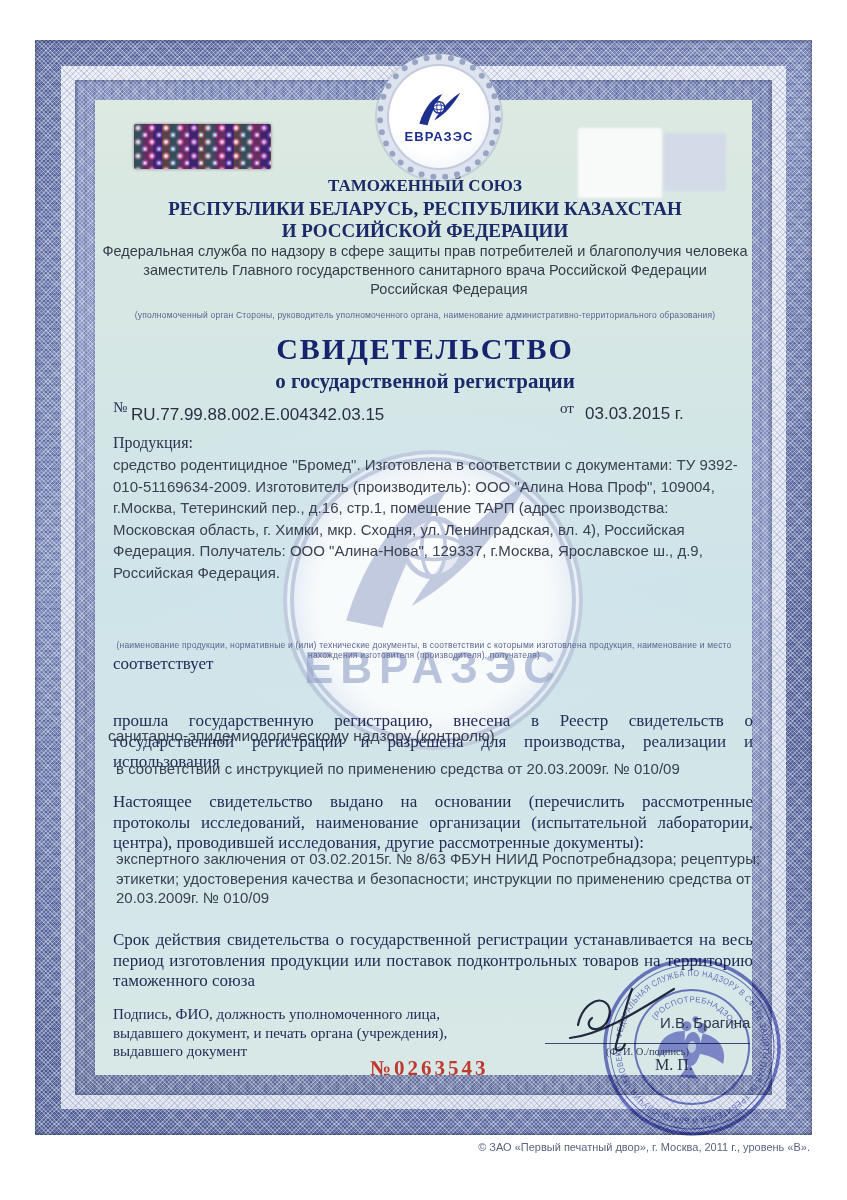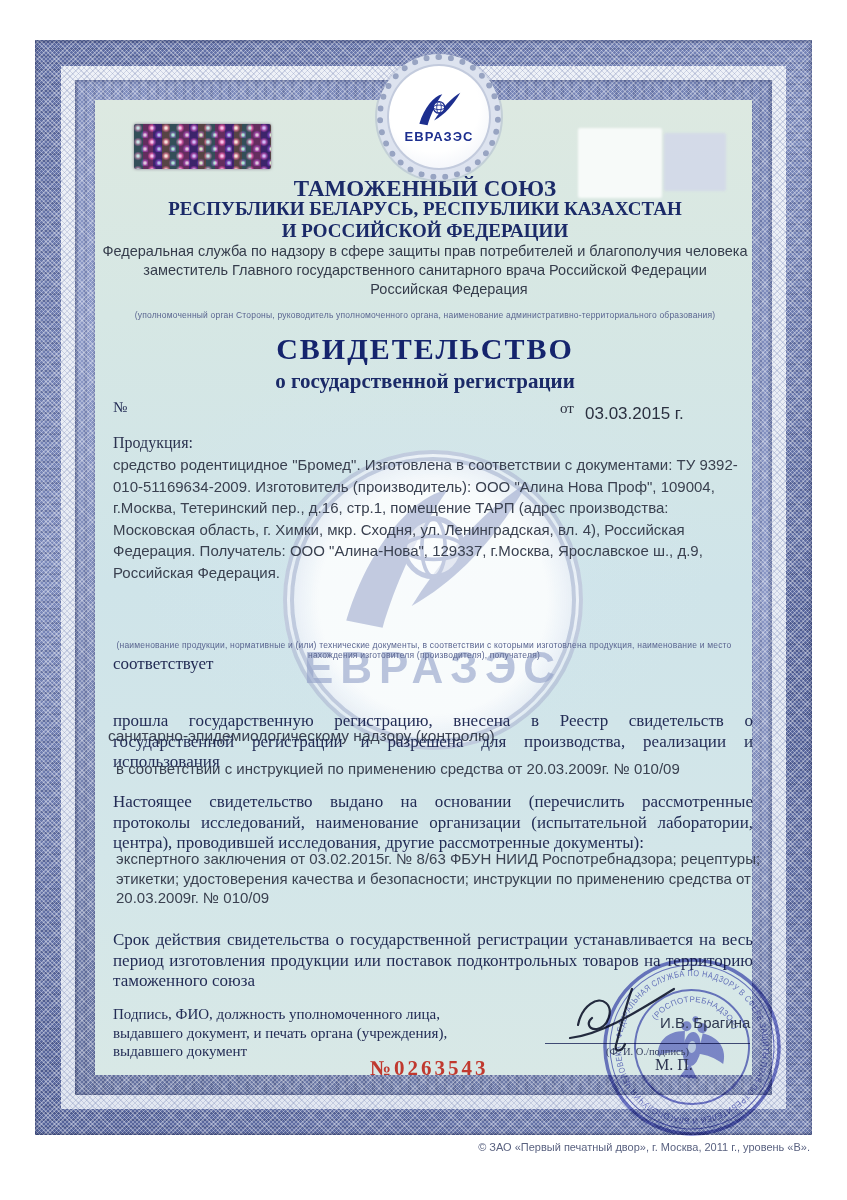--- a/index.html
+++ b/index.html
@@ -114,34 +114,35 @@
         <path d="M6 40 C 12 20 24 6 34 4 C 28 12 20 28 16 42 Z" fill="#1d2f8f"></path>
         <path d="M56 2 C 48 16 38 28 24 36 C 34 20 46 8 56 2 Z" fill="#1d2f8f"></path>
         <circle cx="30" cy="20" r="7" fill="#ffffff" stroke="#1d2f8f" stroke-width="1.6"></circle>
         <ellipse cx="30" cy="20" rx="7" ry="2.8" fill="none" stroke="#1d2f8f" stroke-width="1.1"></ellipse>
         <ellipse cx="30" cy="20" rx="2.8" ry="7" fill="none" stroke="#1d2f8f" stroke-width="1.1"></ellipse>
       </svg>
       <div class="medallion-label">ЕВРАЗЭС</div>
     </div>
   </div>
 
-  <div class="abs serifB center" style="left:100px;top:176px;width:650px;font-size:23px;z-index:3;">ТАМОЖЕННЫЙ СОЮЗ</div>
+  <div class="abs serifB center" style="left:100px;top:176px;width:650px;font-size:17px;z-index:3;">ТАМОЖЕННЫЙ СОЮЗ</div>
   <div class="abs serifB center" style="left:80px;top:198px;width:690px;font-size:19px;z-index:3;">РЕСПУБЛИКИ БЕЛАРУСЬ, РЕСПУБЛИКИ КАЗАХСТАН</div>
   <div class="abs serifB center" style="left:100px;top:220px;width:650px;font-size:19px;z-index:3;">И РОССИЙСКОЙ ФЕДЕРАЦИИ</div>
 
   <div class="abs sans center" style="left:95px;top:243px;width:660px;font-size:14.5px;color:#353c4b;z-index:3;">Федеральная служба по надзору в сфере защиты прав потребителей и благополучия человека</div>
   <div class="abs sans center" style="left:95px;top:262px;width:660px;font-size:14.5px;color:#353c4b;z-index:3;">заместитель Главного государственного санитарного врача Российской Федерации</div>
   <div class="abs sans center" style="left:95px;top:281px;width:660px;font-size:14.5px;color:#353c4b;z-index:3;padding-left:24px;">Российская Федерация</div>
 
   <div class="abs tiny center" style="left:95px;top:310px;width:660px;z-index:3;">(уполномоченный орган Стороны, руководитель уполномоченного органа, наименование административно-территориального образования)</div>
 
   <div class="abs serifB center" style="left:100px;top:332px;width:650px;font-size:30px;letter-spacing:2px;color:#15246d;z-index:3;">СВИДЕТЕЛЬСТВО</div>
   <div class="abs serifB center" style="left:100px;top:369px;width:650px;font-size:21px;color:#1b2a68;z-index:3;">о государственной регистрации</div>
 
   <div class="abs serif" style="left:113px;top:399px;font-size:15px;z-index:3;">№</div>
+  <div class="abs sans" style="left:131px;top:405px;font-size:17px;color:#2b3040;z-index:3;">RU.77.99.88.002.Е.004342.03.15</div>
   <div class="abs serif" style="left:560px;top:400px;font-size:15px;color:#2b3040;z-index:3;">от</div>
   <div class="abs sans" style="left:585px;top:404px;font-size:17px;color:#2b3040;z-index:3;">03.03.2015 г.</div>
 
   <div class="abs serif" style="left:113px;top:434px;font-size:16px;color:#2c3350;z-index:3;">Продукция:</div>
   <div class="abs sans" style="left:113px;top:454px;width:637px;font-size:15px;line-height:21.5px;z-index:3;">средство родентицидное "Бромед". Изготовлена в соответствии с документами: ТУ 9392-010-51169634-2009. Изготовитель (производитель): ООО "Алина Нова Проф", 109004, г.Москва, Тетеринский пер., д.16, стр.1, помещение ТАРП (адрес производства: Московская область, г. Химки, мкр. Сходня, ул. Ленинградская, вл. 4), Российская Федерация.  Получатель: ООО "Алина-Нова", 129337, г.Москва, Ярославское ш., д.9, Российская Федерация.</div>
 
   <div class="abs tiny center" style="left:93px;top:640px;width:662px;z-index:3;">(наименование продукции, нормативные и (или) технические документы, в соответствии с которыми изготовлена продукция, наименование и место нахождения изготовителя (производителя), получателя)</div>
   <div class="abs serif" style="left:113px;top:654px;font-size:17px;z-index:3;">соответствует</div>
   <div class="abs sans" style="left:108px;top:695px;width:645px;font-size:15.5px;z-index:3;margin-top:32px;">санитарно-эпидемиологическому надзору (контролю)</div>
 

